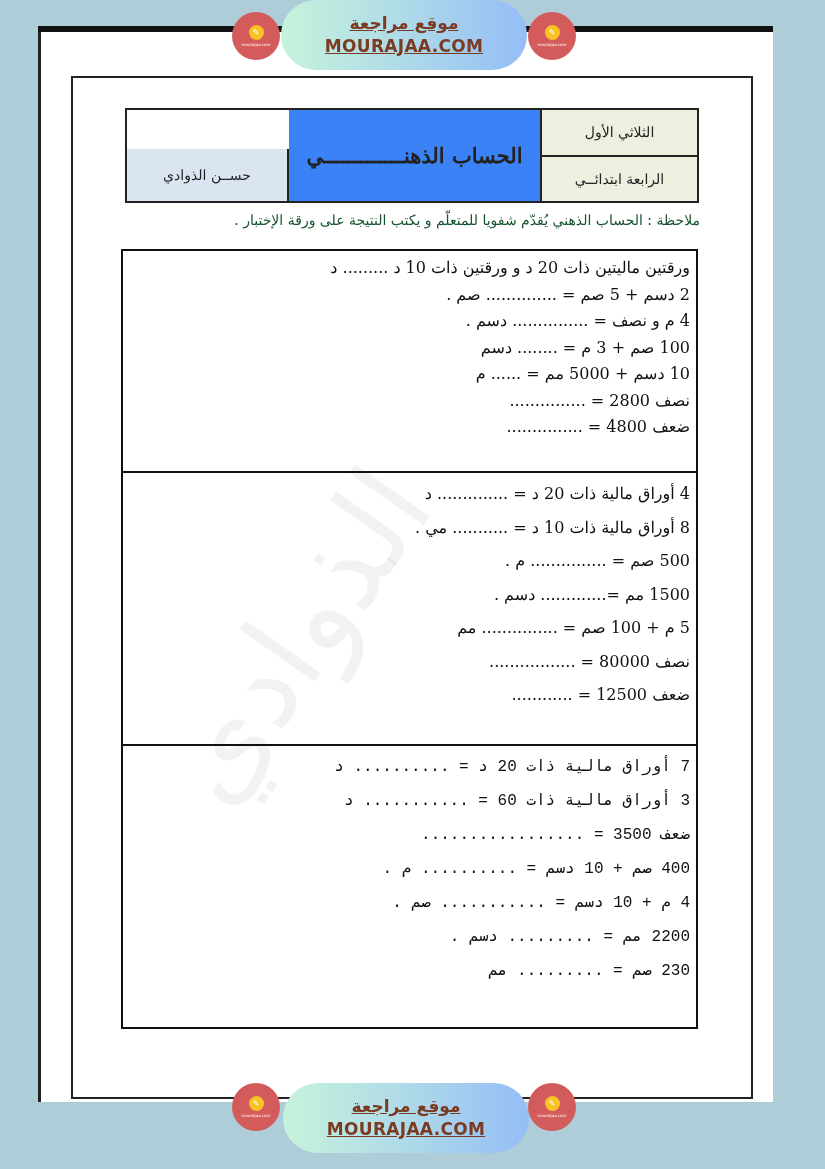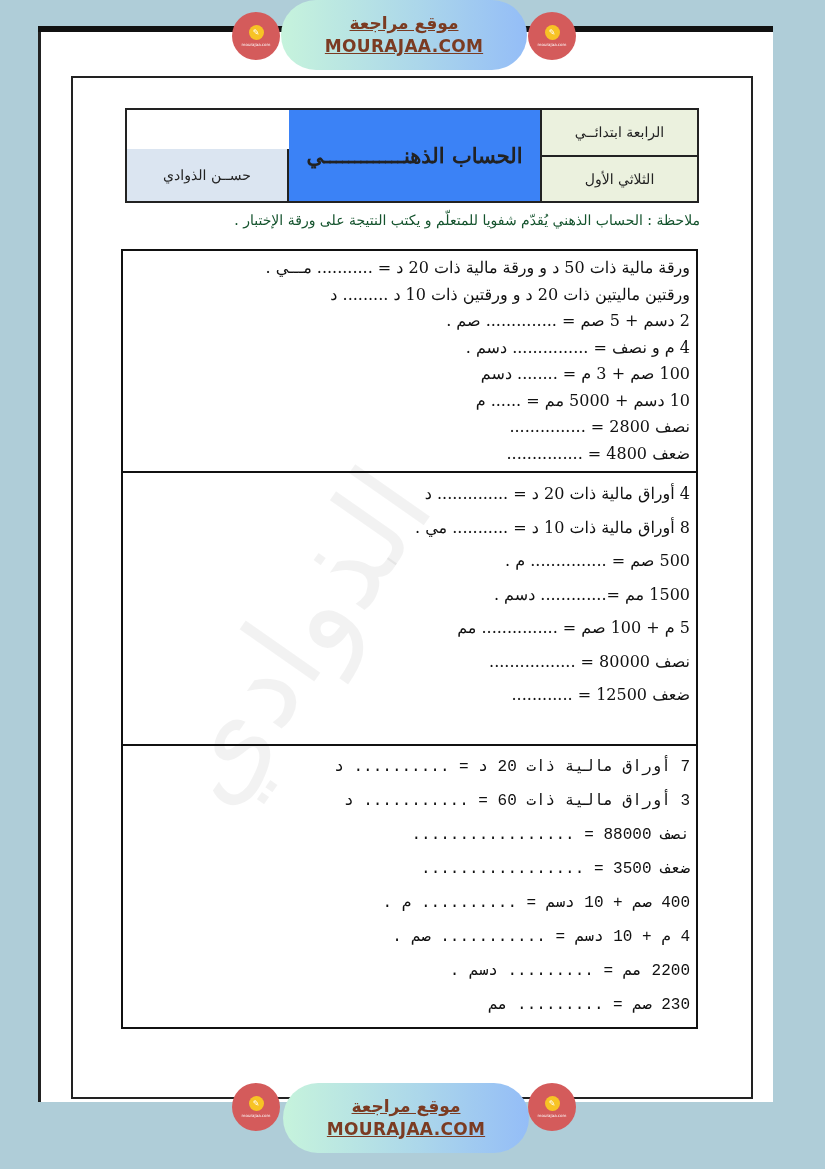--- a/index.html
+++ b/index.html
@@ -96,51 +96,49 @@
 
 <div class="page"></div>
 <div class="inner-frame"></div>
 
 <div class="watermark">الذوادي</div>
 
 <div class="header-table">
   <div class="cell-author">حســن الذوادي</div>
   <div class="cell-title">الحساب الذهنـــــــــــــي</div>
   <div class="cell-meta">
+    <div class="row">الثلاثي الأول</div>
     <div class="row">الرابعة ابتدائــي</div>
-    <div class="row">الثلاثي الأول</div>
   </div>
 </div>
 
 <div class="note">ملاحظة : الحساب الذهني يُقدّم شفويا للمتعلّم و يكتب النتيجة على ورقة الإختبار .</div>
 
 <div class="exercises">
   <div class="section s1">
-    <div class="line">ورقة مالية ذات 50 د و ورقة مالية ذات 20 د = ........... مـــي .</div>
     <div class="line">ورقتين ماليتين ذات 20 د و ورقتين ذات 10 د ......... د</div>
     <div class="line">2 دسم + 5 صم = .............. صم .</div>
     <div class="line">4 م و نصف = ............... دسم .</div>
     <div class="line">100 صم + 3 م = ........ دسم</div>
     <div class="line">10 دسم + 5000 مم = ...... م</div>
     <div class="line">نصف 2800 = ...............</div>
     <div class="line">ضعف 4800 = ...............</div>
   </div>
   <div class="section s2">
     <div class="line">4 أوراق مالية ذات 20 د = .............. د</div>
     <div class="line">8 أوراق مالية ذات 10 د = ........... مي .</div>
     <div class="line">500 صم = ............... م .</div>
     <div class="line">1500 مم =............. دسم .</div>
     <div class="line">5 م + 100 صم = ............... مم</div>
     <div class="line">نصف 80000 = .................</div>
     <div class="line">ضعف 12500 = ............</div>
   </div>
   <div class="section s3">
     <div class="line">7 أوراق مالية ذات 20 د = .......... د</div>
     <div class="line">3 أوراق مالية ذات 60 = ........... د</div>
-    <div class="line">نصف 88000 = .................</div>
     <div class="line">ضعف 3500 = .................</div>
     <div class="line">400 صم + 10 دسم = .......... م .</div>
     <div class="line">4 م + 10 دسم = ........... صم .</div>
     <div class="line">2200 مم = ......... دسم .</div>
     <div class="line">230 صم = ......... مم</div>
   </div>
 </div>
 
 <div class="bottom-band"></div>
 

